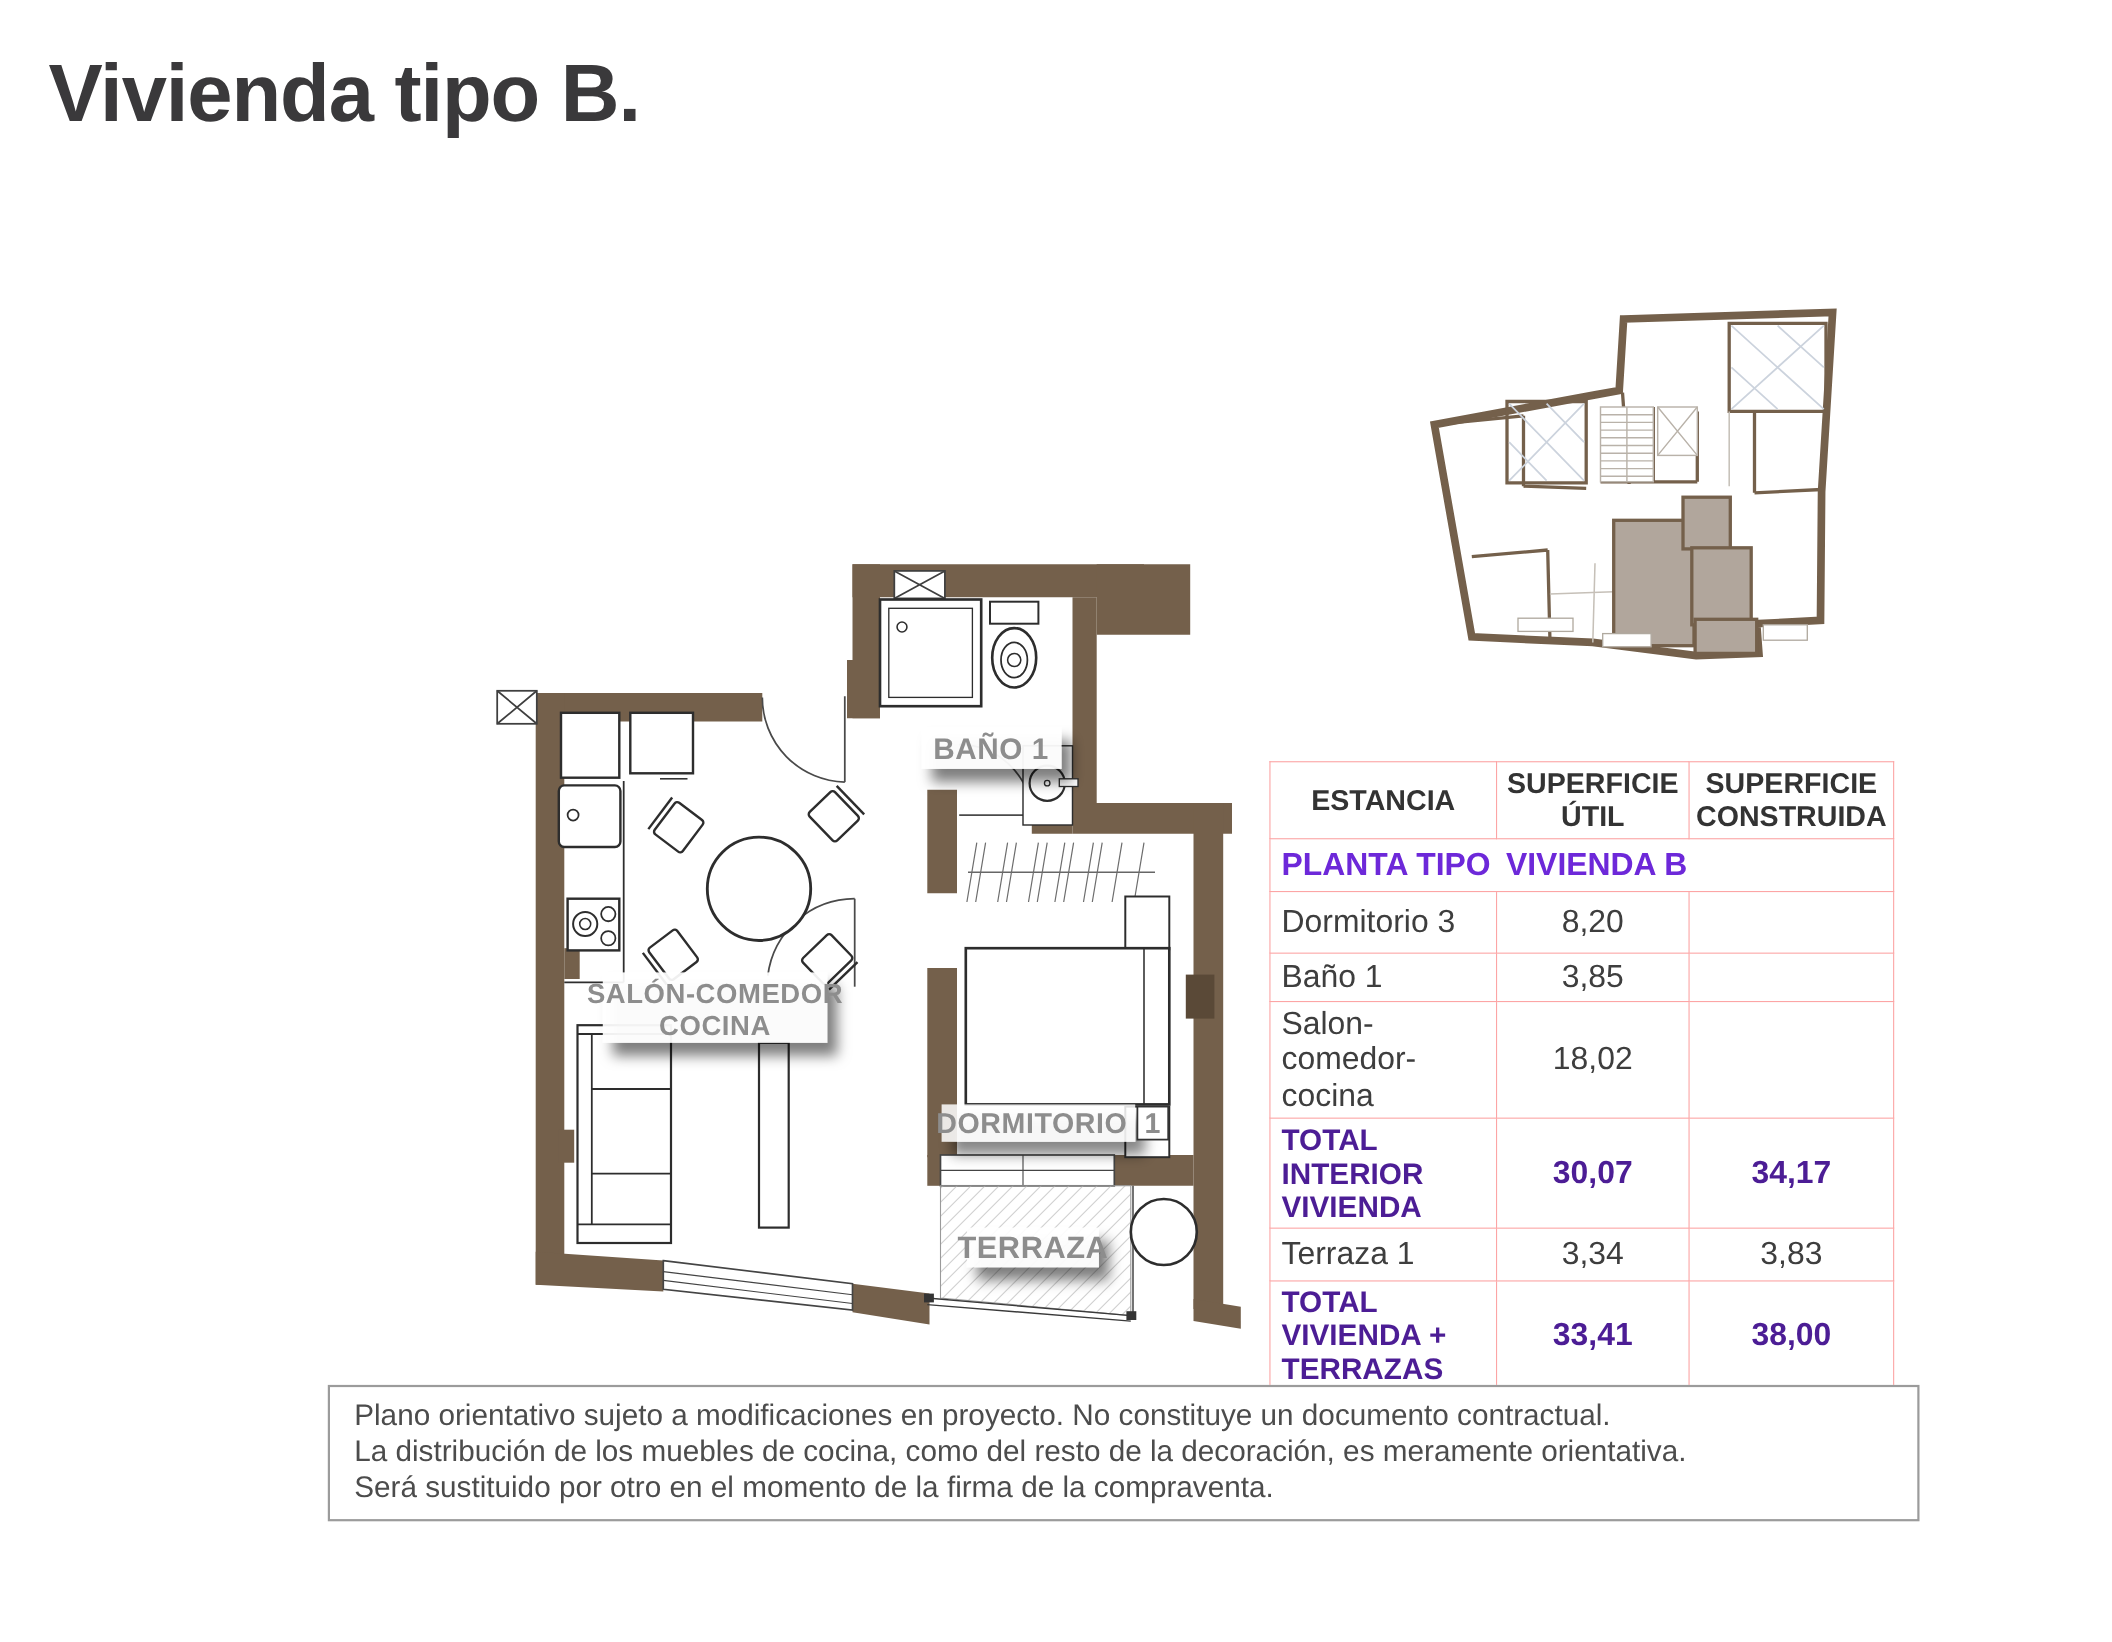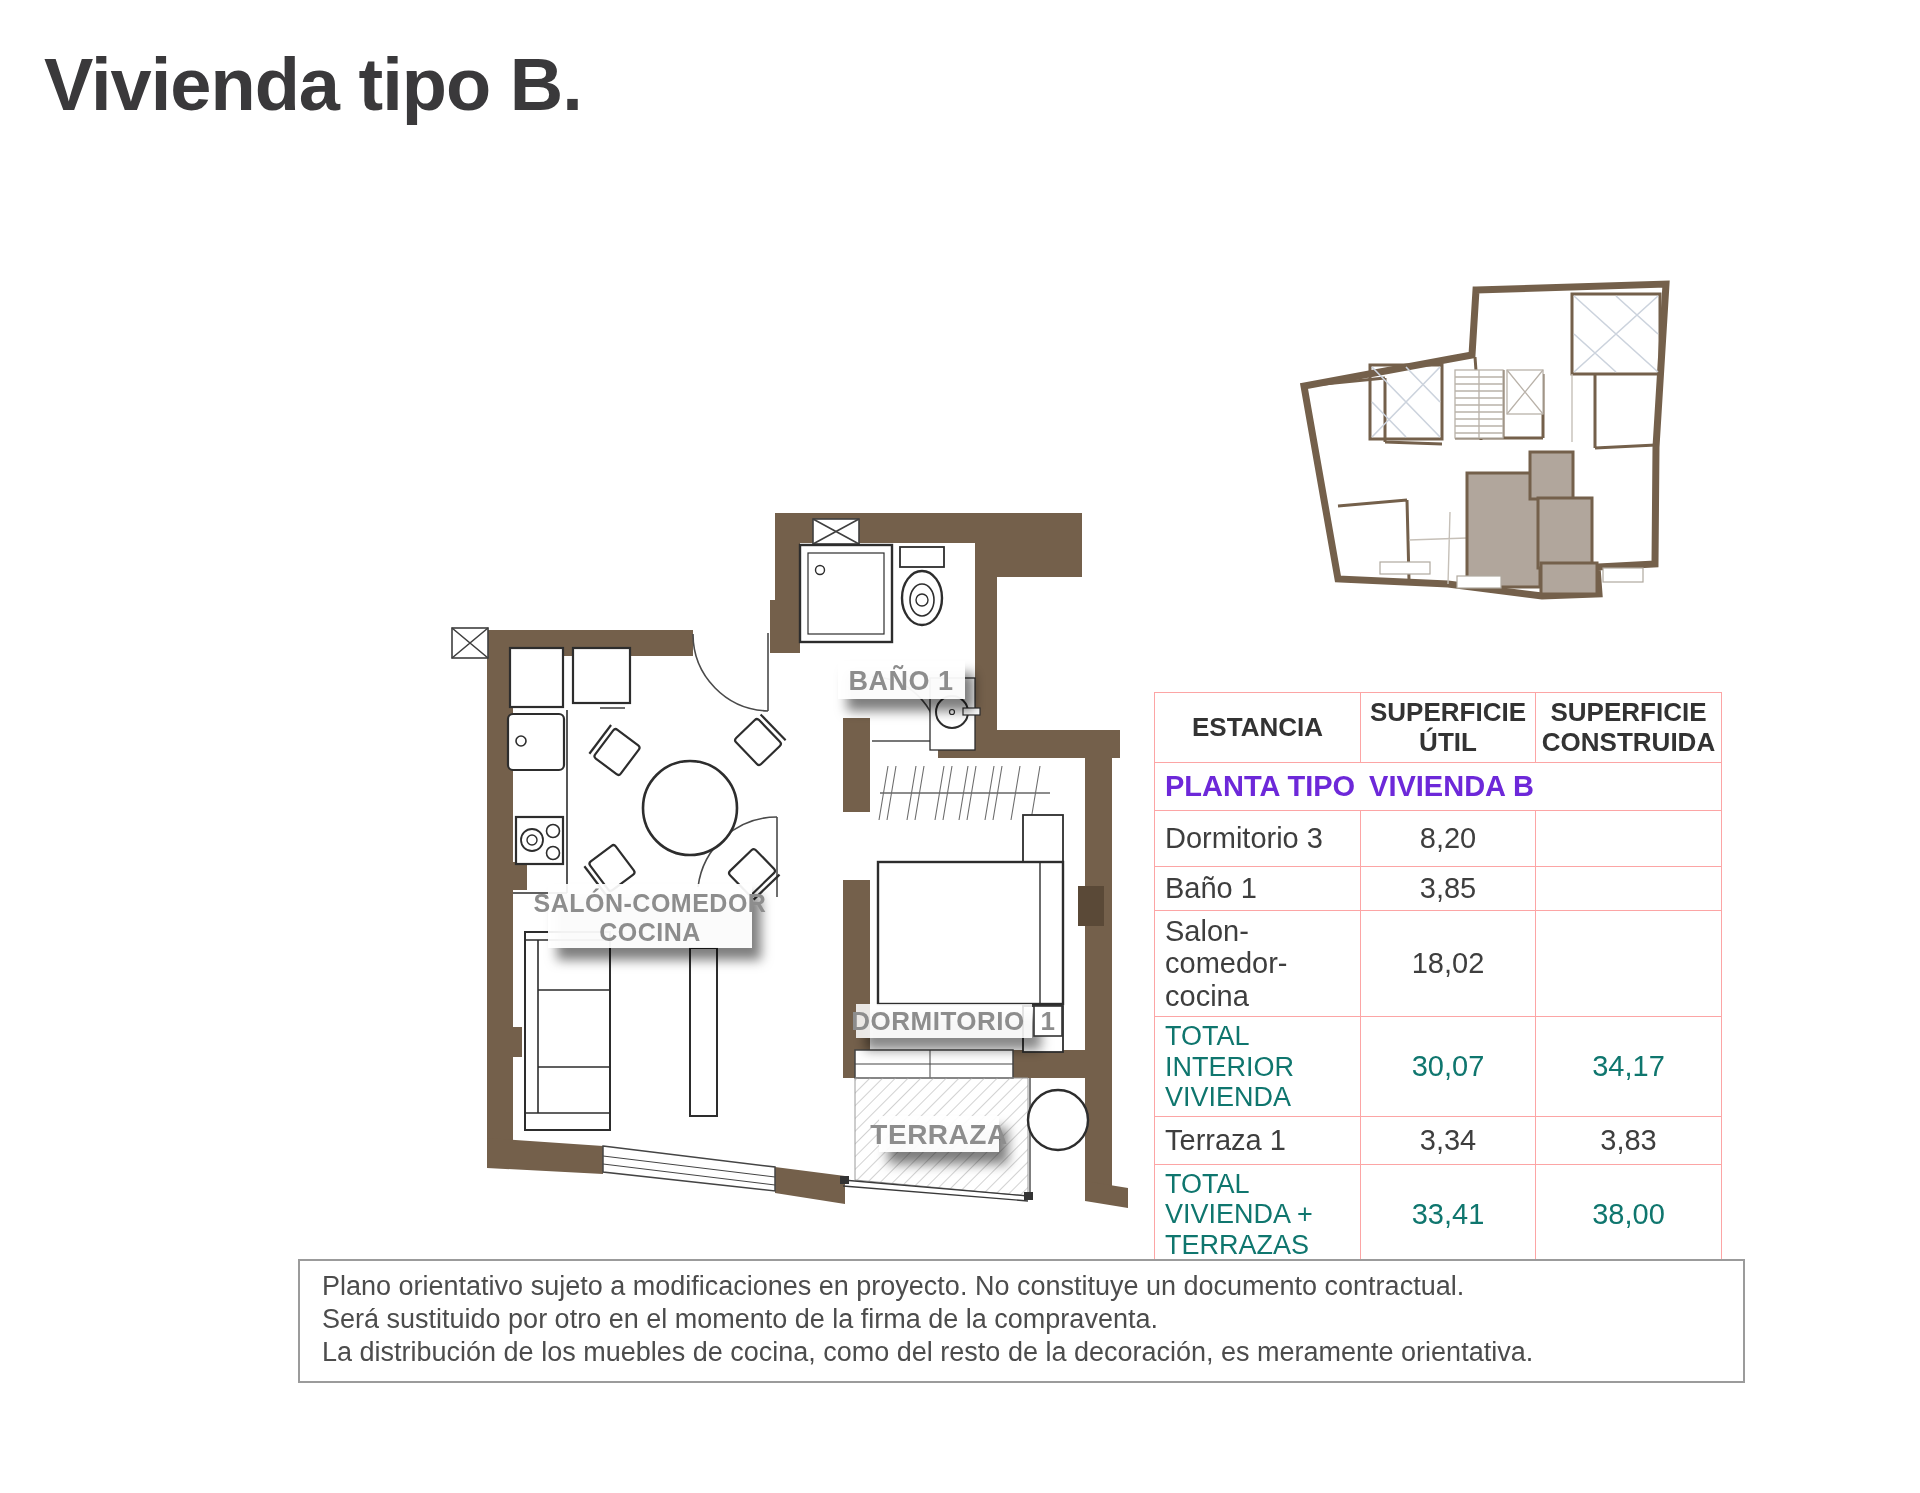--- a/index.html
+++ b/index.html
@@ -13,21 +13,21 @@
         table-layout:fixed;color:#3e3e3e;background:#fff;}
   table.areas th,table.areas td{border:1px solid #fca5a5;}
   table.areas th{font-size:26px;font-weight:bold;line-height:1.15;padding:4px 2px;text-align:center;color:#333;}
   table.areas td{font-size:29px;}
   .name-cell{text-align:left;padding:4px 6px 4px 10px;line-height:1.12;}
   .num-cell{text-align:center;}
   tr.r-hdr{height:70px;}
   tr.r-planta{height:48px;}
   tr.r-dorm{height:56px;} tr.r-bano{height:44px;} tr.r-salon{height:94px;}
   tr.r-tot1{height:64px;} tr.r-terr{height:48px;} tr.r-tot2{height:84px;}
-  tr.total td{font-weight:normal;font-size:27px;color:#0f766e;}
+  tr.total td{font-weight:bold;font-size:27px;color:#4c1d95;}
   tr.total td.num-cell{font-size:29px;}
   td.planta-cell{font-weight:bold;font-size:27px;color:#6d28d9;padding-left:10px;vertical-align:middle;}
   .planta-label{display:inline-block;width:196px;}
   .disclaimer{position:absolute;left:298px;top:1259px;width:1390px;border:2px solid #9b9b9b;
         padding:9px 31px 12px 22px;font-size:27px;color:#4c4c4c;line-height:33px;background:#fff;}
   svg text.rlabel{fill:#8d8d8d;font-weight:bold;font-family:"Liberation Sans",sans-serif;letter-spacing:0.5px;}
 </style>
 </head>
 <body>
 
@@ -287,17 +287,17 @@
       <tr class="r-tot2 total">
         <td class="name-cell">TOTAL VIVIENDA + TERRAZAS</td>
         <td class="num-cell">33,41</td>
         <td class="num-cell">38,00</td>
       </tr>
     </tbody>
   </table>
 
   <div class="disclaimer">
     <div>Plano orientativo sujeto a modificaciones en proyecto. No constituye un documento contractual.</div>
+    <div>La distribución de los muebles de cocina, como del resto de la decoración, es meramente orientativa.</div>
     <div>Será sustituido por otro en el momento de la firma de la compraventa.</div>
-    <div>La distribución de los muebles de cocina, como del resto de la decoración, es meramente orientativa.</div>
   </div>
 
 </div>
 
 </body></html>

